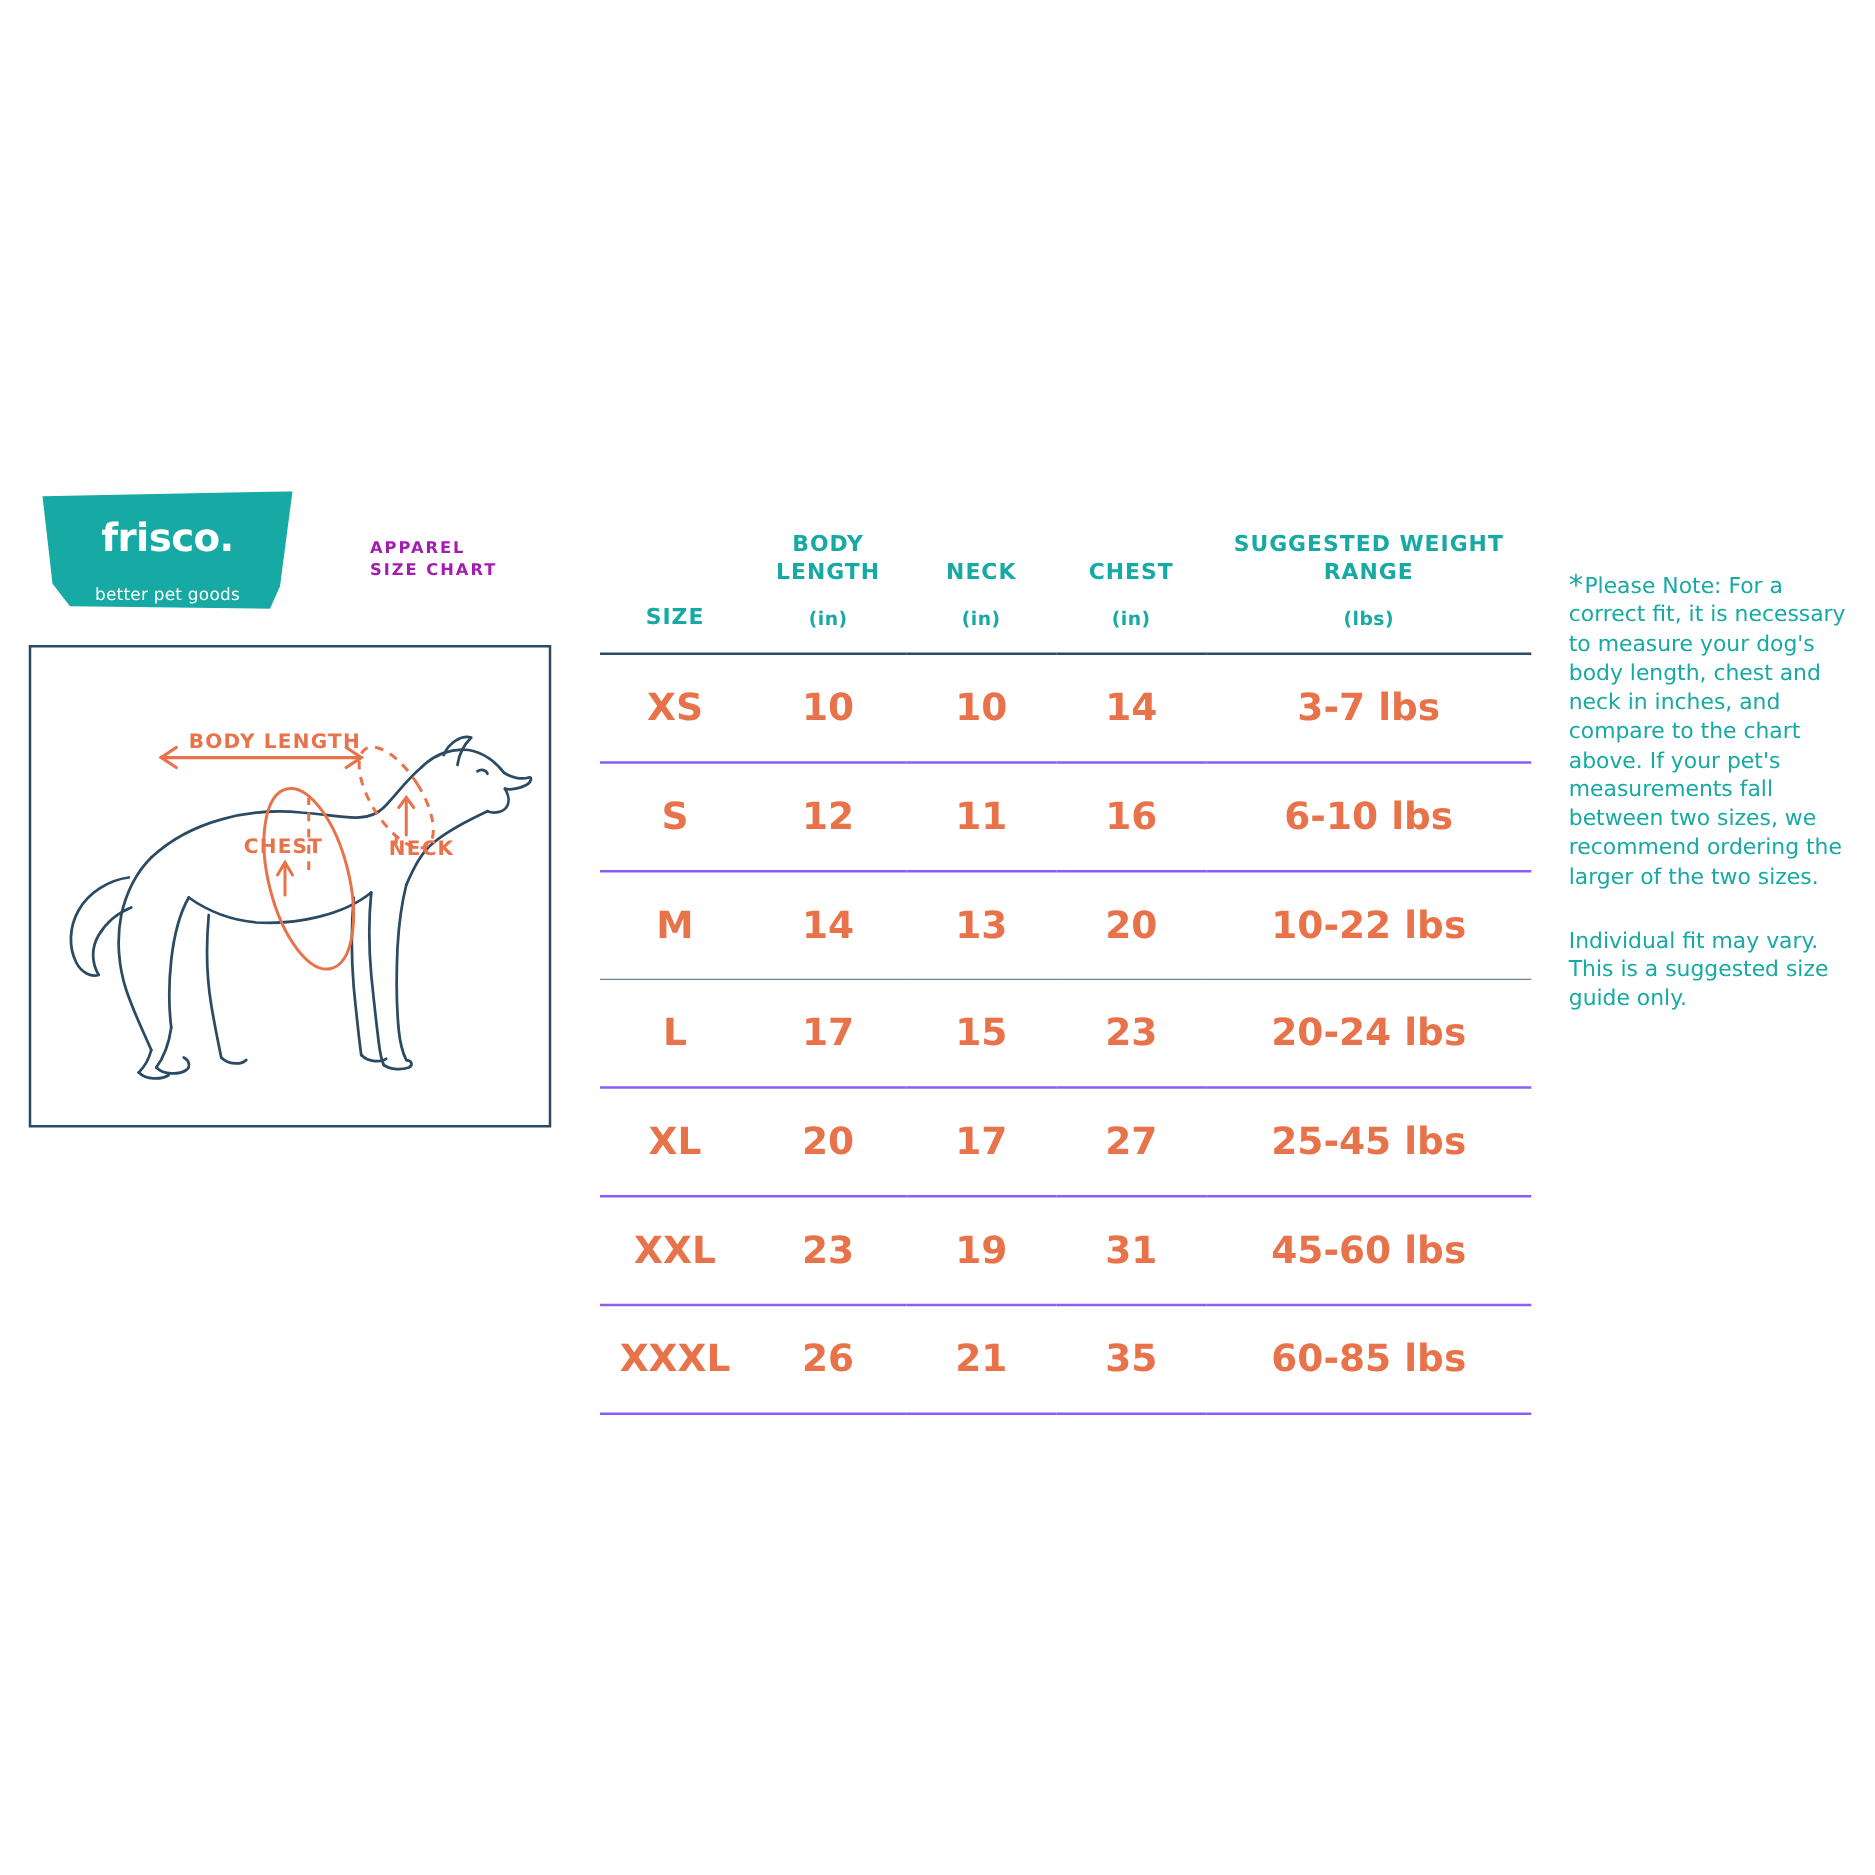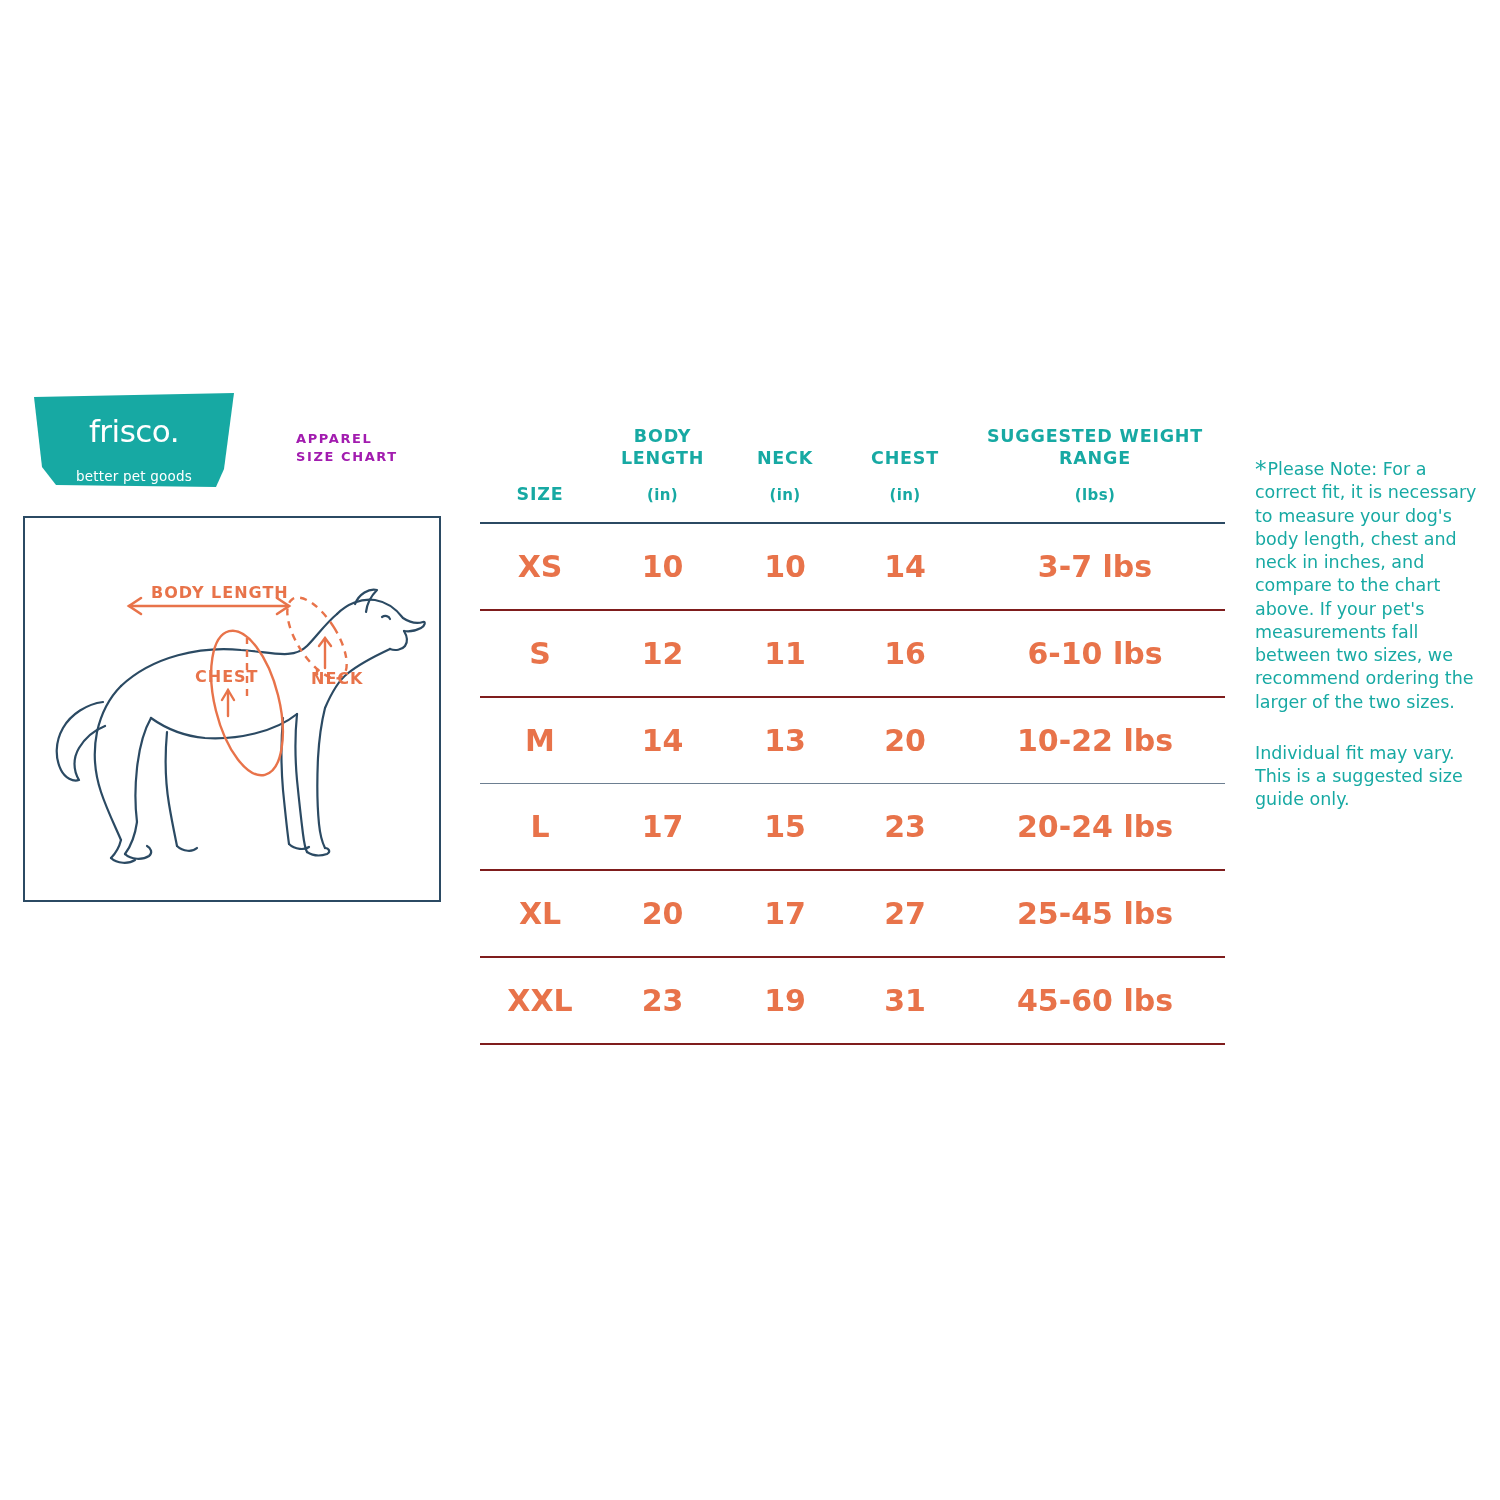--- a/index.html
+++ b/index.html
@@ -37,21 +37,21 @@
     position: absolute;
     left: 0;
     top: 22px;
     width: 212px;
     text-align: center;
     color: #ffffff;
   }
   .brand-name {
     font-family: "DejaVu Sans", sans-serif;
     font-size: 31px;
-    font-weight: normal;
+    font-weight: bold;
     letter-spacing: -0.5px;
     line-height: 1.05;
   }
   .brand-tag {
     font-family: "DejaVu Sans", sans-serif;
     font-size: 13.5px;
     letter-spacing: 0.2px;
     margin-top: 20px;
   }
 
@@ -110,21 +110,21 @@
     letter-spacing: 0.4px;
     margin-top: 16px;
   }
   table.size-table td {
     color: #e8734a;
     font-family: "DejaVu Sans", sans-serif;
     font-weight: bold;
     font-size: 30px;
     text-align: center;
     height: 83px;
-    border-bottom: 2px solid #7f1d1d;
+    border-bottom: 2px solid #8b5cf6;
     white-space: nowrap;
   }
   table.size-table tr.thin td { border-bottom-color: #6d7f91; border-bottom-width: 1px; }
   col.c-size   { width: 120px; }
   col.c-body   { width: 125px; }
   col.c-neck   { width: 120px; }
   col.c-chest  { width: 120px; }
   col.c-weight { width: 260px; }
 
   
@@ -303,20 +303,27 @@
           <td>27</td>
           <td>25-45 lbs</td>
         </tr>
         <tr>
           <td>XXL</td>
           <td>23</td>
           <td>19</td>
           <td>31</td>
           <td>45-60 lbs</td>
         </tr>
+        <tr>
+          <td>XXXL</td>
+          <td>26</td>
+          <td>21</td>
+          <td>35</td>
+          <td>60-85 lbs</td>
+        </tr>
       </tbody>
     </table>
   </div>
 
   <div class="note">
     <p><span class="star">*</span><span>Please Note: For a correct fit, it is necessary to measure your dog's body length, chest and neck in inches, and compare to the chart above. If your pet's measurements fall between two sizes, we recommend ordering the larger of the two sizes.</span></p>
     <p class="para2">Individual fit may vary. This is a suggested size guide only.</p>
   </div>
 
 </div>

